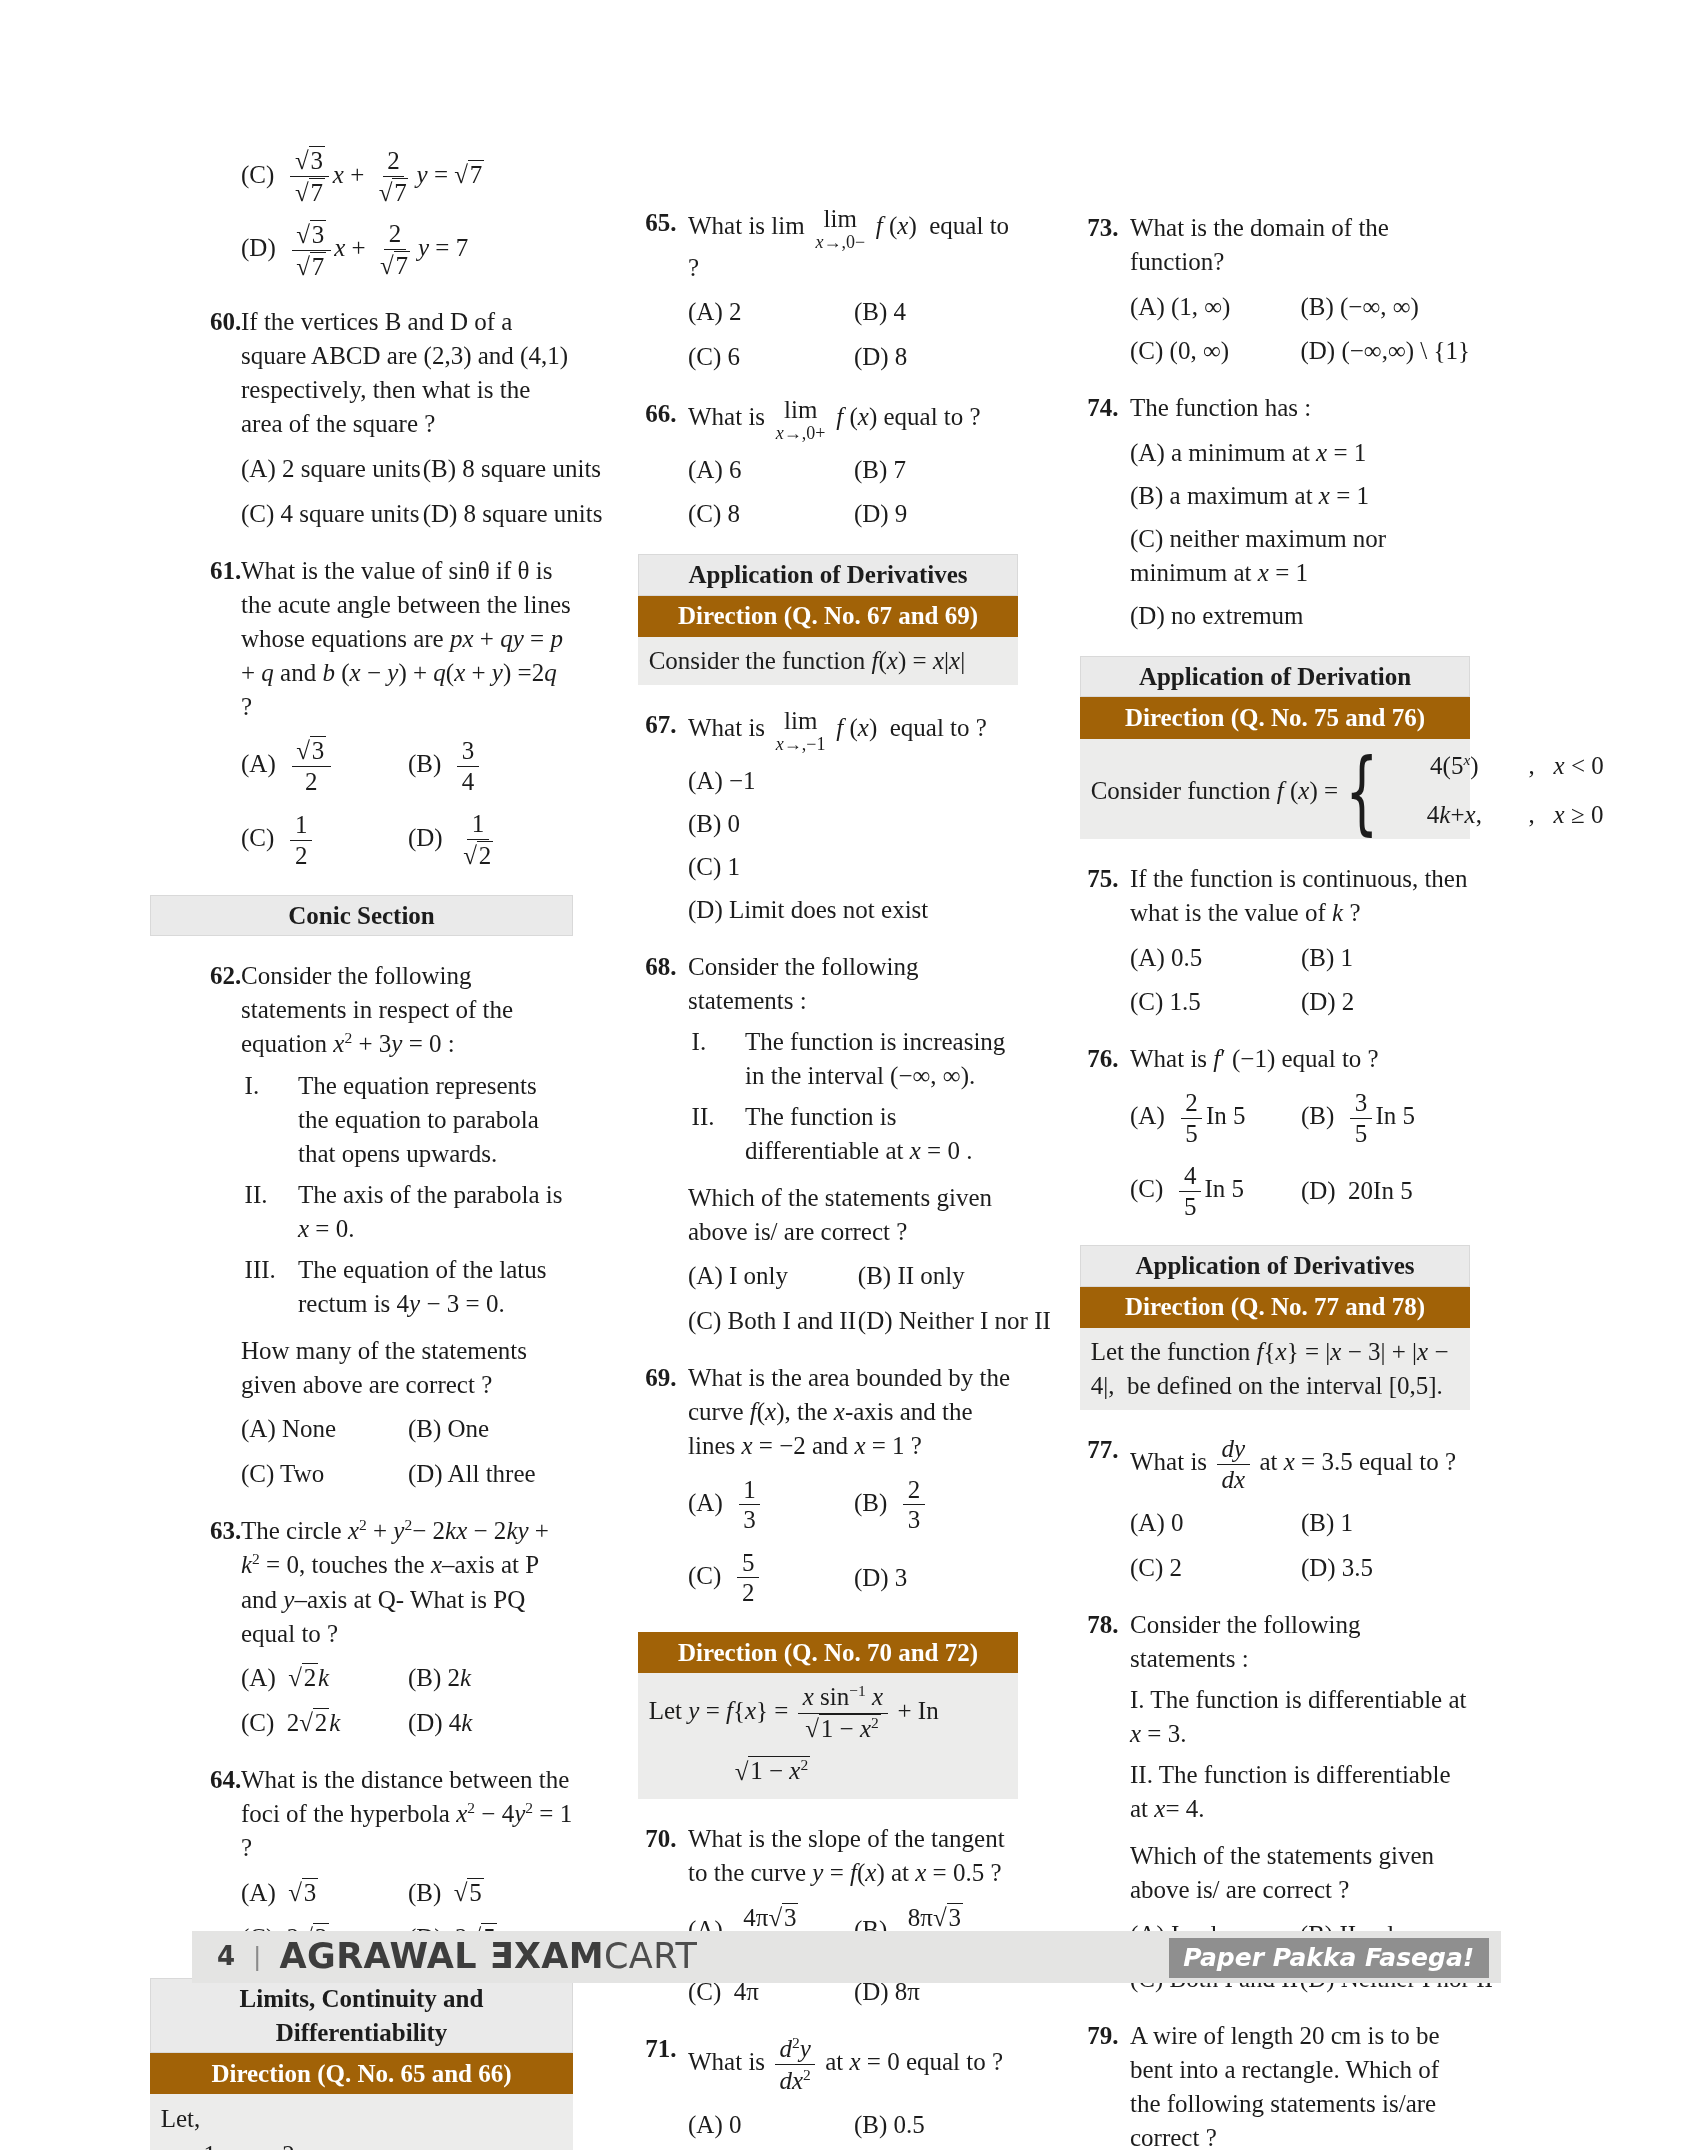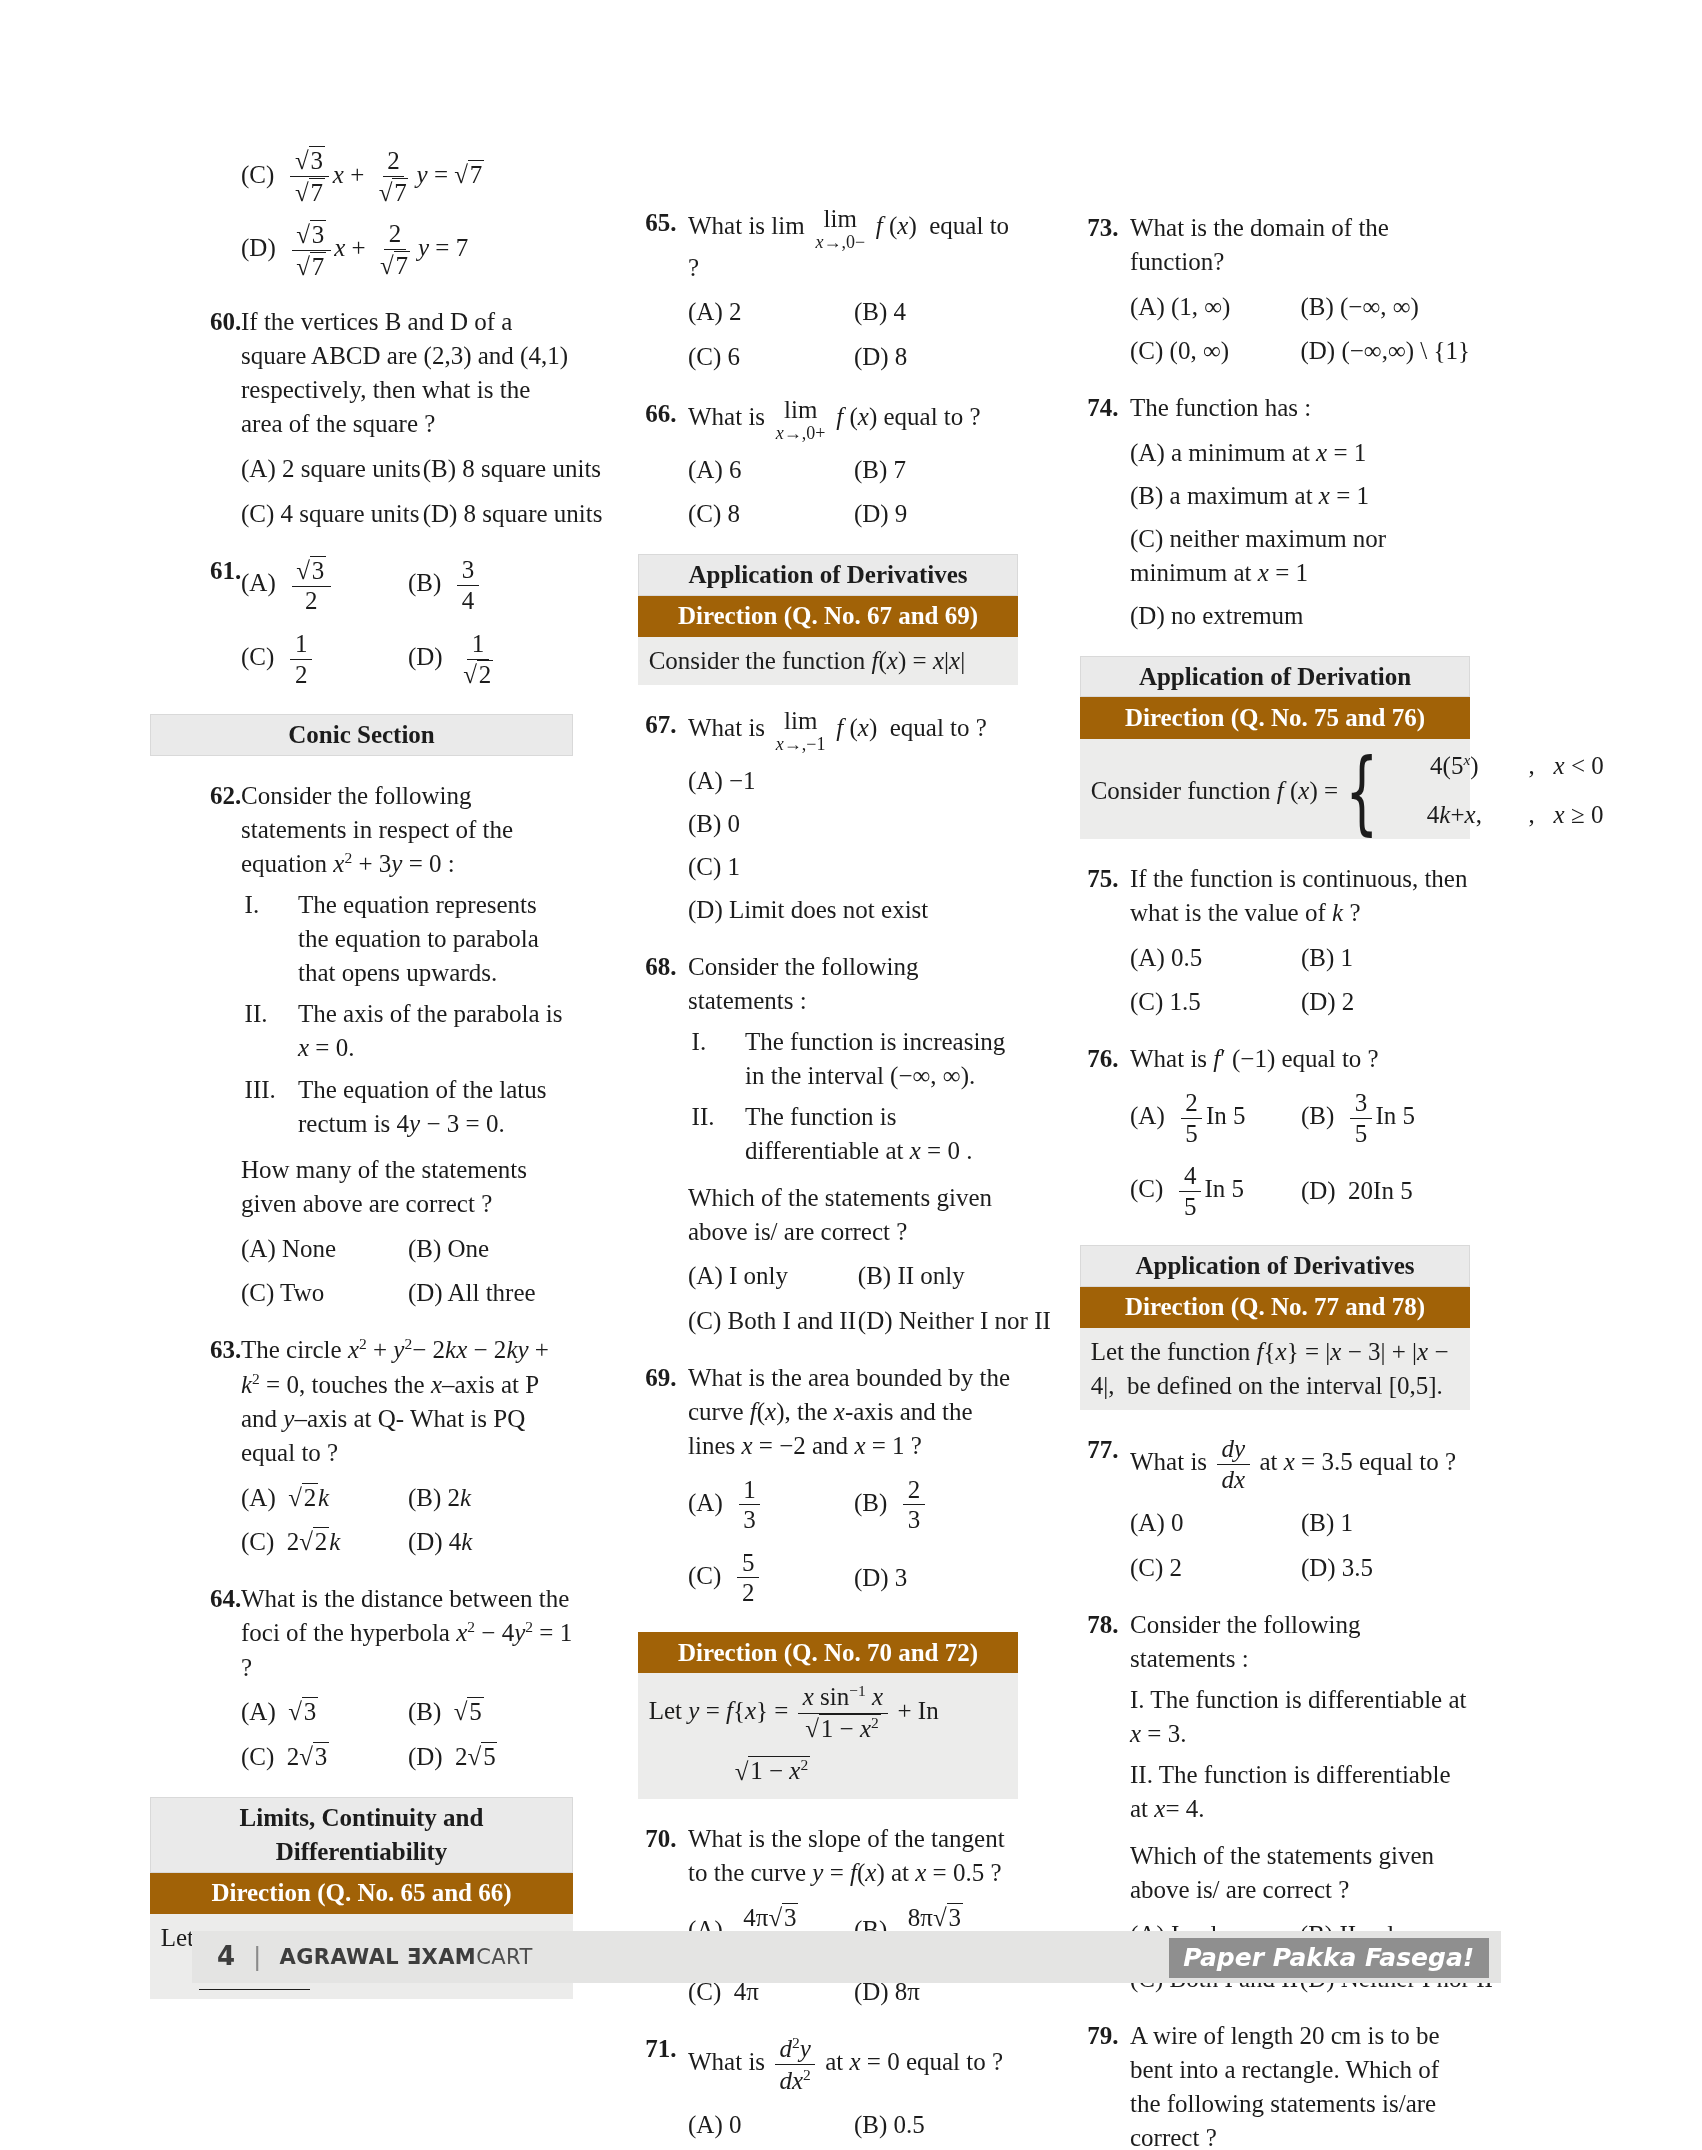--- a/index.html
+++ b/index.html
@@ -56,21 +56,21 @@
   .pwrow .e{min-width:188px;display:flex;justify-content:center;}
   .pwrow.narrow .e{min-width:134px;}
   .pwrow .c{margin-left:7.2px;white-space:nowrap;}
   .boxline2{margin:9px 0 3.6px 86px;}
 
   
   .footer{position:absolute;left:192px;top:1931px;width:1309px;height:52px;background:#e4e4e3;
           display:flex;align-items:center;}
   .fnum{font-family:"DejaVu Sans",sans-serif;font-weight:700;font-size:26px;margin-left:25px;color:#3d3d3d;}
   .fdiv{margin:0 18px;color:#8a8a8a;font-size:25px;font-family:"DejaVu Sans",sans-serif;}
-  .fbrand{font-family:"DejaVu Sans",sans-serif;font-size:21px;letter-spacing:0.4px;color:#3d3d3d;}
+  .fbrand{font-family:"DejaVu Sans",sans-serif;font-size:35px;letter-spacing:0.4px;color:#3d3d3d;}
   .fbrand b{font-weight:700;}
   .fbrand .lite{font-weight:400;color:#4d4d4d;}
   .ribbon{position:absolute;right:12.5px;top:7.2px;background:#8f8f8f;color:#ffffff;
           font-family:"DejaVu Sans",sans-serif;font-style:italic;font-weight:700;font-size:25px;
           padding:2.7px 14.3px;border-radius:0;}
 </style>
 </head>
 <body>
 
 <div class="page">
@@ -102,20 +102,21 @@
       <div class="opts">
         <span class="opt">(A) 2 square units</span>
         <span class="opt">(B) 8 square units</span>
         <span class="opt">(C) 4 square units</span>
         <span class="opt">(D) 8 square units</span>
       </div>
     </div>
 
     <div class="q">
       <span class="qno">61.</span>
+      <div class="qt">What is the value of sinθ if θ is the acute angle between the lines whose equations are <i>px</i> + <i>qy</i> = <i>p</i> + <i>q</i> and <i>b</i> (<i>x</i> − <i>y</i>) + <i>q</i>(<i>x</i> + <i>y</i>) =2<i>q</i> ?</div>
       <div class="opts">
         <span class="opt">(A)&nbsp; <span class="fr">
               <s>√<v>3</v></s>
               <u>2</u>
             </span></span>
         <span class="opt">(B)&nbsp; <span class="fr">
               <s>3</s>
               <u>4</u>
             </span></span>
         <span class="opt">(C)&nbsp; <span class="fr">

